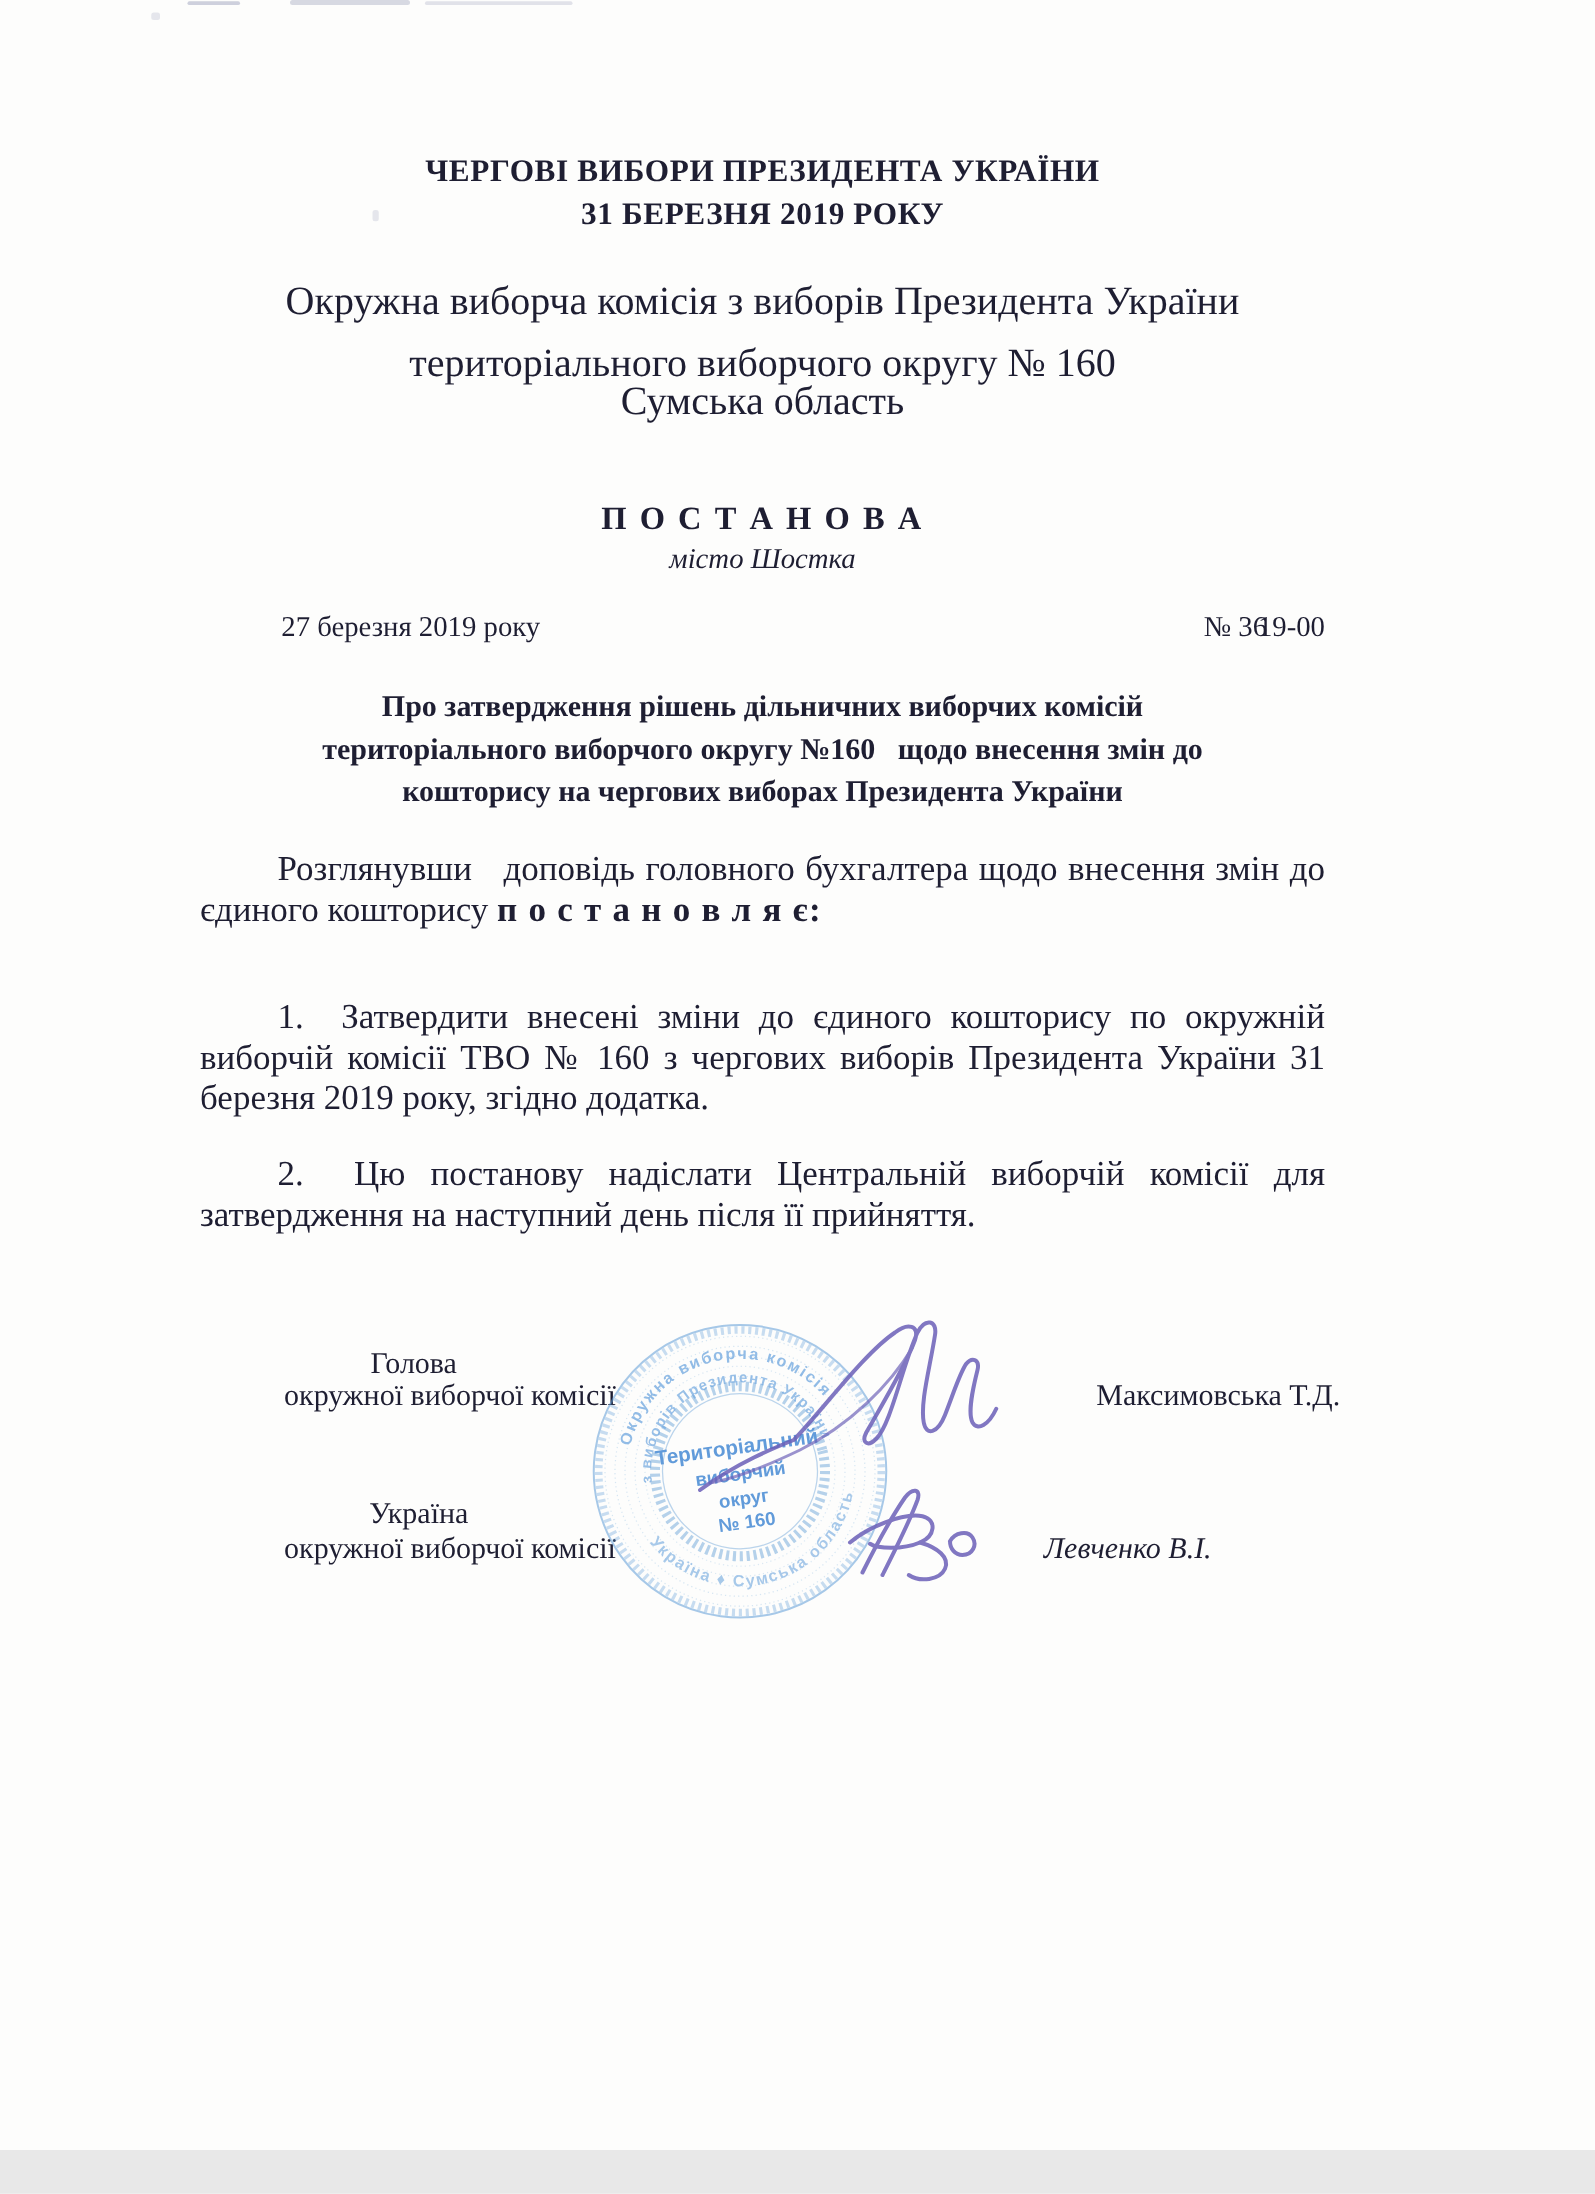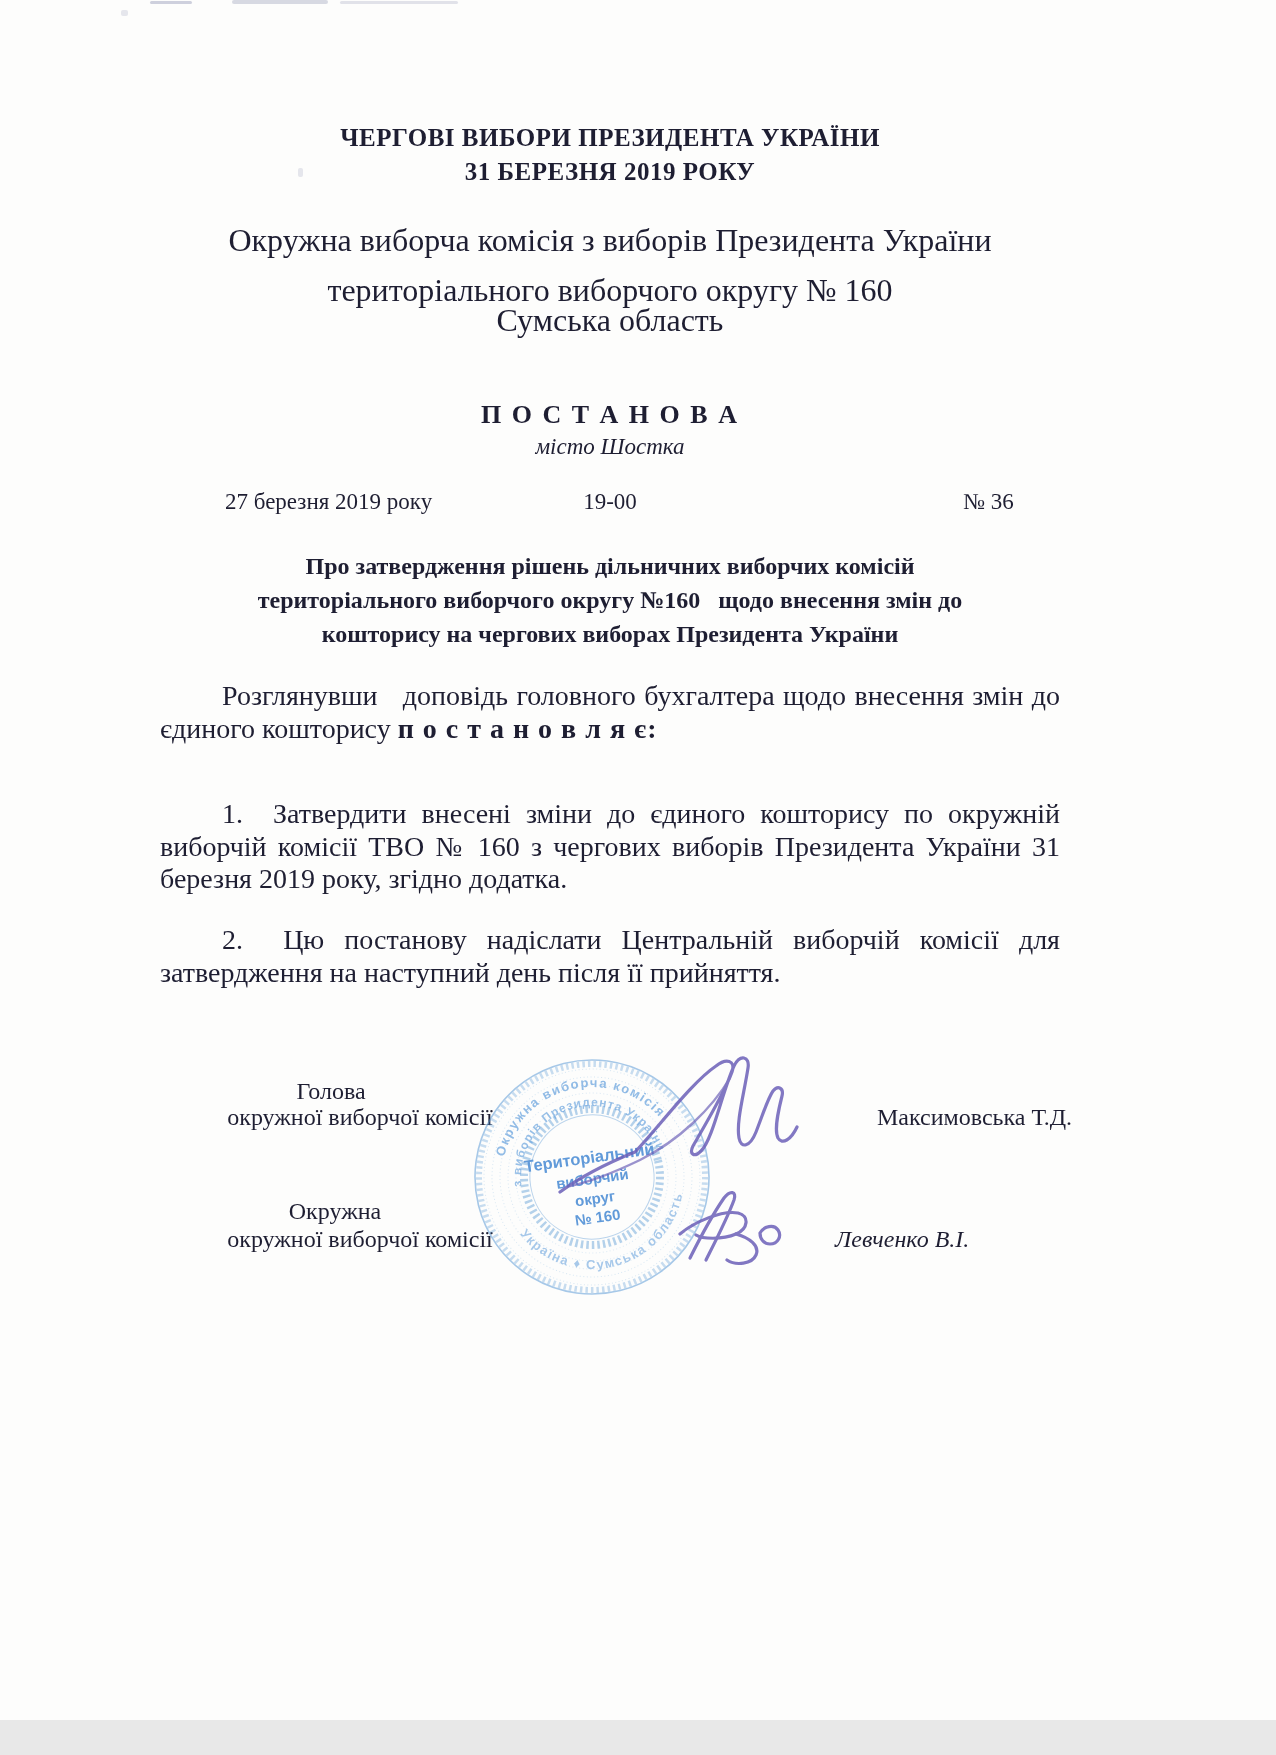--- a/index.html
+++ b/index.html
@@ -12,21 +12,21 @@
     font-family:"Liberation Serif", serif;
     color:#1e1e32;
     overflow:hidden;
   }
   .abs { position:absolute; }
   .cline { left:160px; width:900px; text-align:center; }
   .hdr-bold { font-weight:bold; font-size:25px; letter-spacing:.5px; }
   .org { font-size:32px; }
   .doc-type { font-weight:bold; font-size:26px; letter-spacing:2px; }
   .city { font-size:23px;font-style:italic; }
-  .meta { font-size:23px; }
+  .meta { font-size:23px;text-align:right; }
   .title-bold { font-weight:bold; font-size:24px; }
   .para {
     left:160px; width:900px;
     font-size:28px; line-height:32.5px;
     text-align:justify; text-indent:62px;
   }
   .bold-sp { font-weight:bold; letter-spacing:1px; }
   .sig-label { font-size:24px; }
   .sig-name { font-size:24px; }
   .artifact { background:rgba(100,105,150,.30); border-radius:2px; }
@@ -63,21 +63,21 @@
 
   <p class="abs para" style="top:680px;"><span>Розглянувши&nbsp;&nbsp; доповідь головного бухгалтера щодо внесення змін до єдиного кошторису&nbsp;</span><span class="bold-sp">п о с т а н о в л я є:</span></p>
 
   <p class="abs para" style="top:798px;">1.&nbsp;&nbsp;Затвердити внесені зміни до єдиного кошторису по окружній виборчій комісії ТВО № 160 з чергових виборів Президента України 31 березня 2019 року, згідно додатка.</p>
   <p class="abs para" style="top:924px;">2.&nbsp;&nbsp;Цю постанову надіслати Центральній виборчій комісії для затвердження на наступний день після її прийняття.</p>
 
   <div class="abs sig-label" style="left:156px; top:1078px; width:350px; text-align:center;">Голова</div>
   <div class="abs sig-label" style="left:160px; top:1104px; width:400px; text-align:center;">окружної виборчої комісії</div>
   <div class="abs sig-name" style="left:835px; top:1104px;margin-left:42px;">Максимовська Т.Д.</div>
 
-  <div class="abs sig-label" style="left:160px; top:1198px; width:350px; text-align:center;">Окружна</div>
+  <div class="abs sig-label" style="left:160px; top:1198px; width:350px; text-align:center;">Україна</div>
   <div class="abs sig-label" style="left:160px; top:1226px; width:400px; text-align:center;">окружної виборчої комісії</div>
   <div class="abs sig-name" style="left:835px; top:1226px;font-style:italic;">Левченко В.І.</div>
 
   <svg class="abs" style="left:430px; top:1030px;" width="400" height="290" viewBox="0 0 400 290">
     <defs>
       <path id="p-arc-top" d="M 72,147 A 90,90 0 0 1 252,147" fill="none"></path>
       <path id="p-arc-mid" d="M 91,147 A 71,71 0 0 1 233,147" fill="none"></path>
       <path id="p-arc-bot" d="M 70,147 A 92,92 0 0 0 254,147" fill="none"></path>
     </defs>
 

